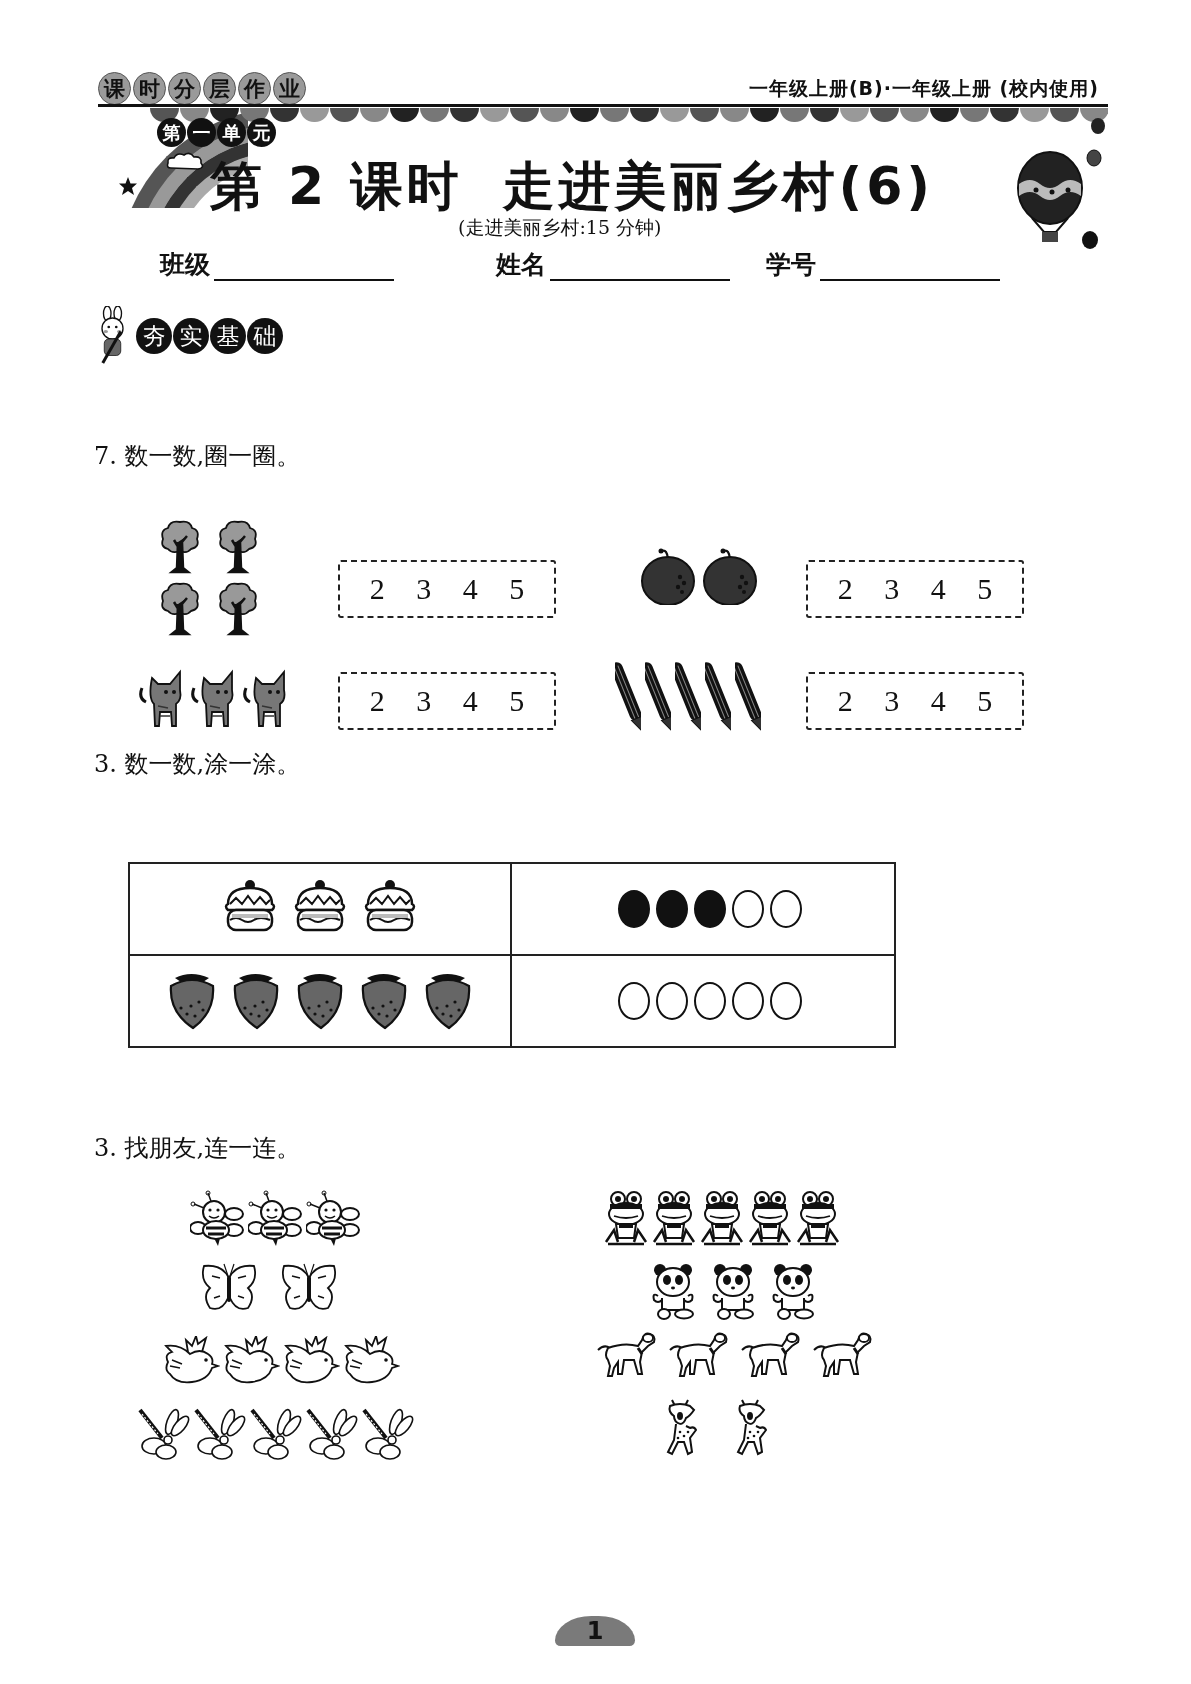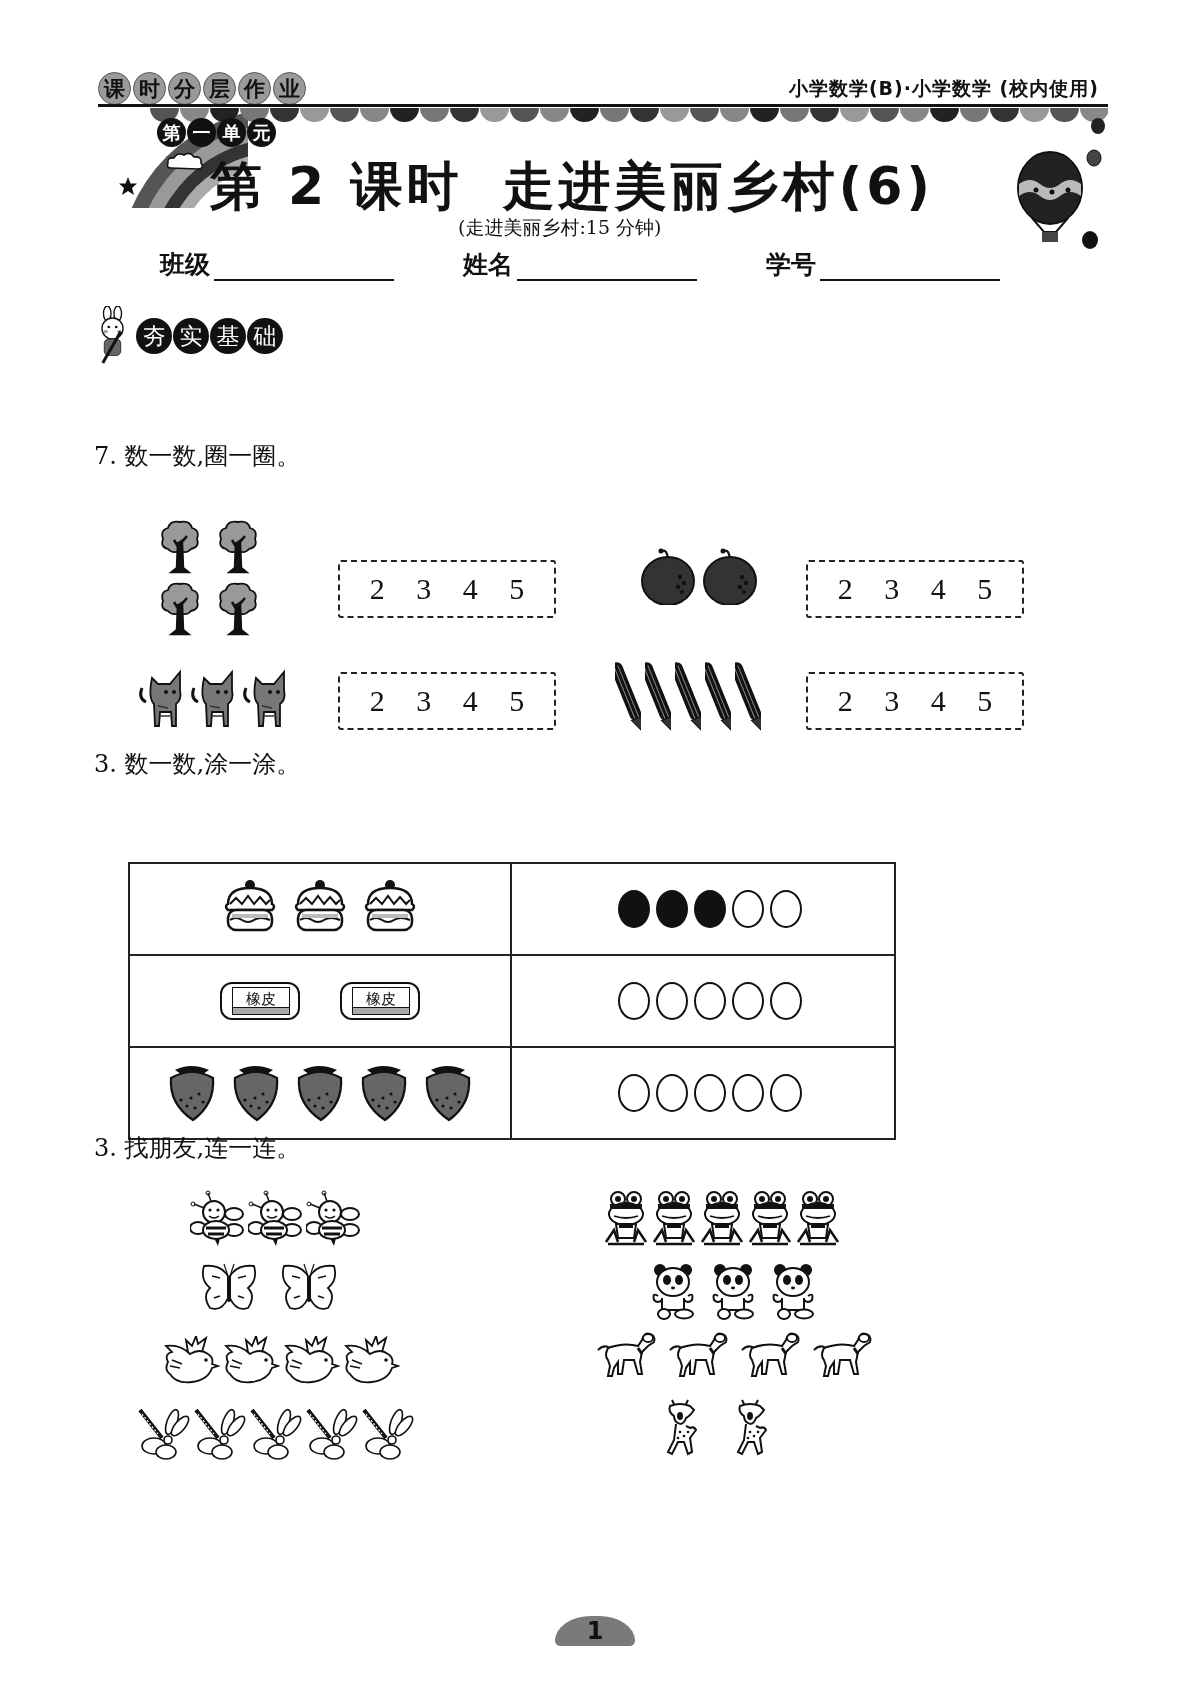--- a/index.html
+++ b/index.html
@@ -69,21 +69,21 @@
 <body>
 
 <div class="abs brand">
   <span>课</span>
   <span>时</span>
   <span>分</span>
   <span>层</span>
   <span>作</span>
   <span>业</span>
 </div>
-<div class="abs subject">小学数学(B)·小学数学 (校内使用)</div>
+<div class="abs subject">一年级上册(B)·一年级上册 (校内使用)</div>
 <div class="abs rule"></div>
 
 <div class="abs rainbow">
   <div style="left:20px;top:0px;width:300px;height:300px;border-width:16px;border-top-color:#555;border-left-color:#555;"></div>
   <div style="left:36px;top:16px;width:268px;height:268px;border-width:14px;border-top-color:#999;border-left-color:#999;"></div>
   <div style="left:50px;top:30px;width:240px;height:240px;border-width:14px;border-top-color:#333;border-left-color:#333;"></div>
   <div style="left:64px;top:44px;width:212px;height:212px;border-width:12px;border-top-color:#aaa;border-left-color:#aaa;"></div>
 </div>
 
 <div class="abs scallops" id="scallops">
@@ -151,21 +151,21 @@
   <ellipse cx="84" cy="40" rx="7" ry="8" fill="#444" stroke="#111"></ellipse>
   <ellipse cx="80" cy="122" rx="8" ry="9" fill="#111"></ellipse>
 </svg>
 
 <div class="abs hint">(走进美丽乡村:15 分钟)</div>
 
 <div class="abs field" style="left:160px">
   <span class="lbl">班级</span>
   <span class="line"></span>
 </div>
-<div class="abs field" style="left:463px">
+<div class="abs field" style="left:496px">
   <span class="lbl">姓名</span>
   <span class="line"></span>
 </div>
 <div class="abs field" style="left:766px">
   <span class="lbl">学号</span>
   <span class="line"></span>
 </div>
 
 <div class="abs section">
   <svg class="bunny" width="46" height="80" viewBox="0 0 46 80">
@@ -355,43 +355,20 @@
                 <path d="M8 42 Q14 38 20 42 Q26 46 32 42 Q38 38 48 42" fill="none" stroke="#111" stroke-width="2"></path>
                 <rect x="10" y="36" width="36" height="4" fill="#bbb"></rect>
               </svg></span>
           </div>
         </td>
     <td class="dots">
           <div class="dotrow" id="dots0">
             <span class="dot filled"></span>
             <span class="dot filled"></span>
             <span class="dot filled"></span>
-            <span class="dot"></span>
-            <span class="dot"></span>
-          </div>
-        </td>
-  </tr>
-  <tr>
-    <td class="pics" style="height:88px">
-          <div class="picrow" style="gap:40px" id="erasers">
-            <div class="eraser">
-              <div class="face">橡皮</div>
-              <div class="bar"></div>
-            </div>
-            <div class="eraser">
-              <div class="face">橡皮</div>
-              <div class="bar"></div>
-            </div>
-          </div>
-        </td>
-    <td class="dots">
-          <div class="dotrow" id="dots1">
-            <span class="dot"></span>
-            <span class="dot"></span>
-            <span class="dot"></span>
             <span class="dot"></span>
             <span class="dot"></span>
           </div>
         </td>
   </tr>
   <tr>
     <td class="pics" style="height:88px">
           <div class="picrow" style="gap:10px" id="strawberries">
             <span style="display: inline-block;"><svg width="54" height="62" viewBox="0 0 54 62">
                 <path d="M10 10 Q26 2 44 10 L38 14 L46 16 L36 18 L27 14 L18 18 L8 16 L16 14Z" fill="#111"></path>

